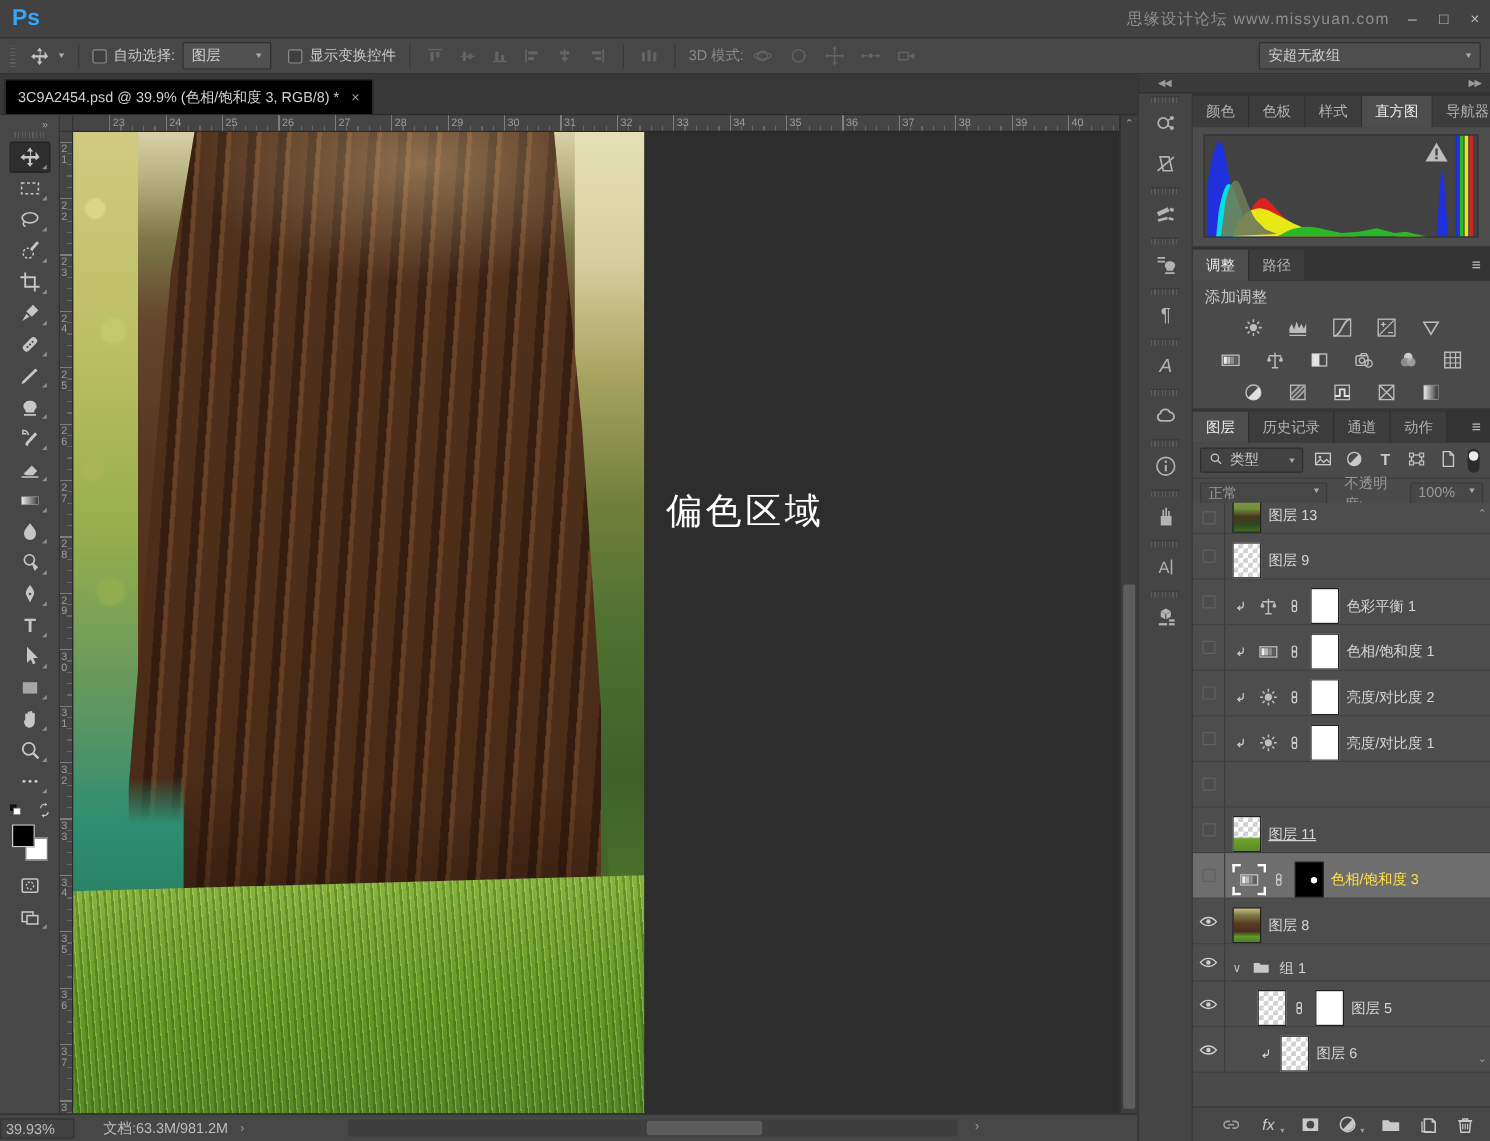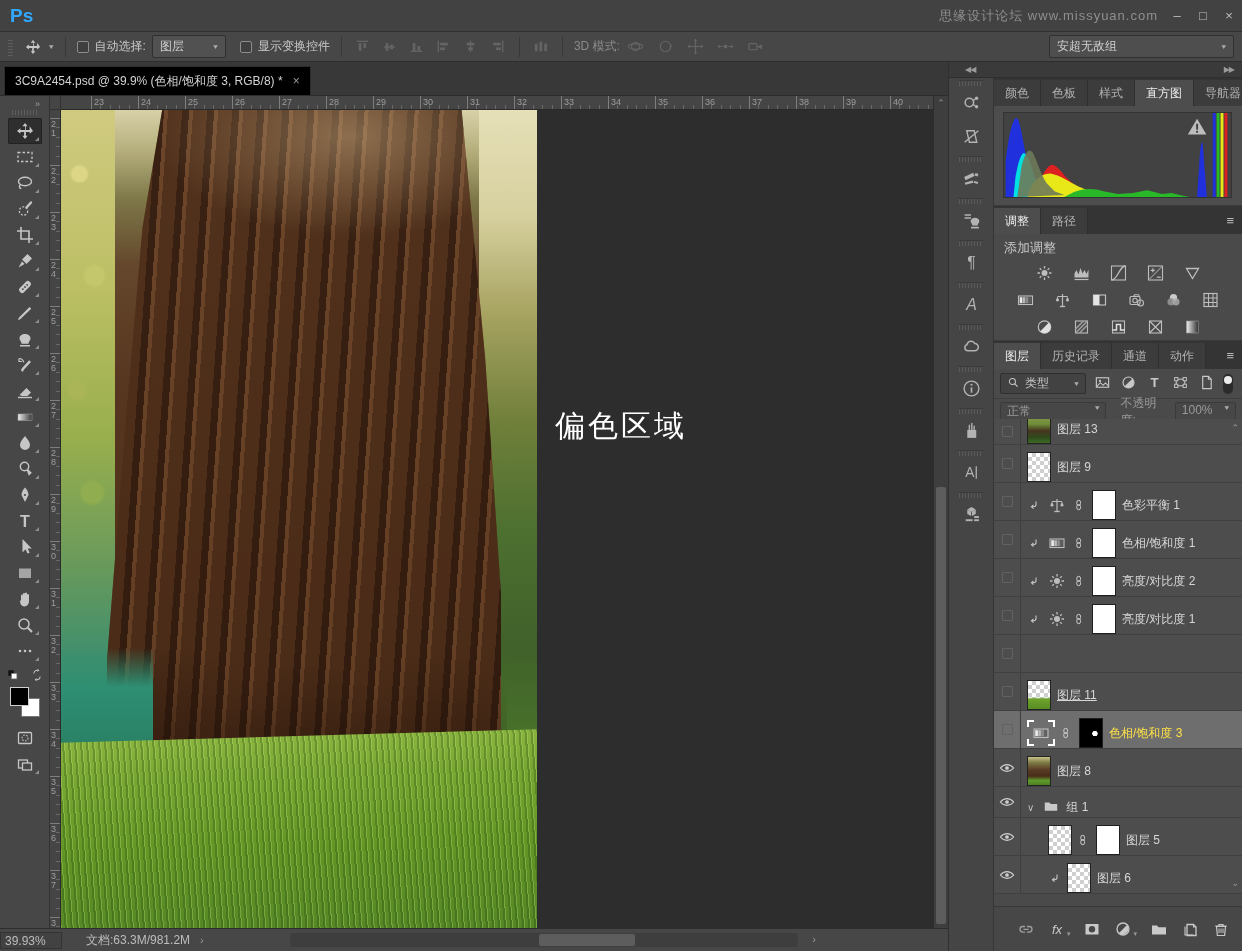--- a/index.html
+++ b/index.html
@@ -160,21 +160,21 @@
   .brackets .ck{position:absolute;width:7px;height:7px}
   .ck.tl{left:0;top:0;border-left:2px solid #fff;border-top:2px solid #fff}
   .ck.tr{right:0;top:0;border-right:2px solid #fff;border-top:2px solid #fff}
   .ck.bl{left:0;bottom:0;border-left:2px solid #fff;border-bottom:2px solid #fff}
   .ck.br{right:0;bottom:0;border-right:2px solid #fff;border-bottom:2px solid #fff}
   .grouprow{height:31px}
   .g-chev{color:#bdbdbd;font-size:10px;margin-right:2px}
   .indent{width:15px;flex:none}
   .list-scroll-up{position:absolute;right:3px;top:4px;color:#9a9a9a;font-size:9px}
   .list-scroll-dn{position:absolute;right:3px;bottom:34px;color:#9a9a9a;font-size:9px}
-  .layers-bottom{position:absolute;left:0;bottom:0;right:0;height:45px;background:#474747;border-top:1px solid #383838;display:flex;align-items:center;justify-content:flex-end;gap:13px;padding:0 12px}
+  .layers-bottom{position:absolute;left:0;bottom:0;right:0;height:29px;background:#474747;border-top:1px solid #383838;display:flex;align-items:center;justify-content:flex-end;gap:13px;padding:0 12px}
   .lb-icon{display:flex;align-items:flex-end;gap:1px}
   .lb-caret{font-size:7px;color:#9a9a9a}
 </style>
 </head>
 <body>
 
 <div id="app">
 
   <header class="menubar">
     <span class="ps-logo">Ps</span>

